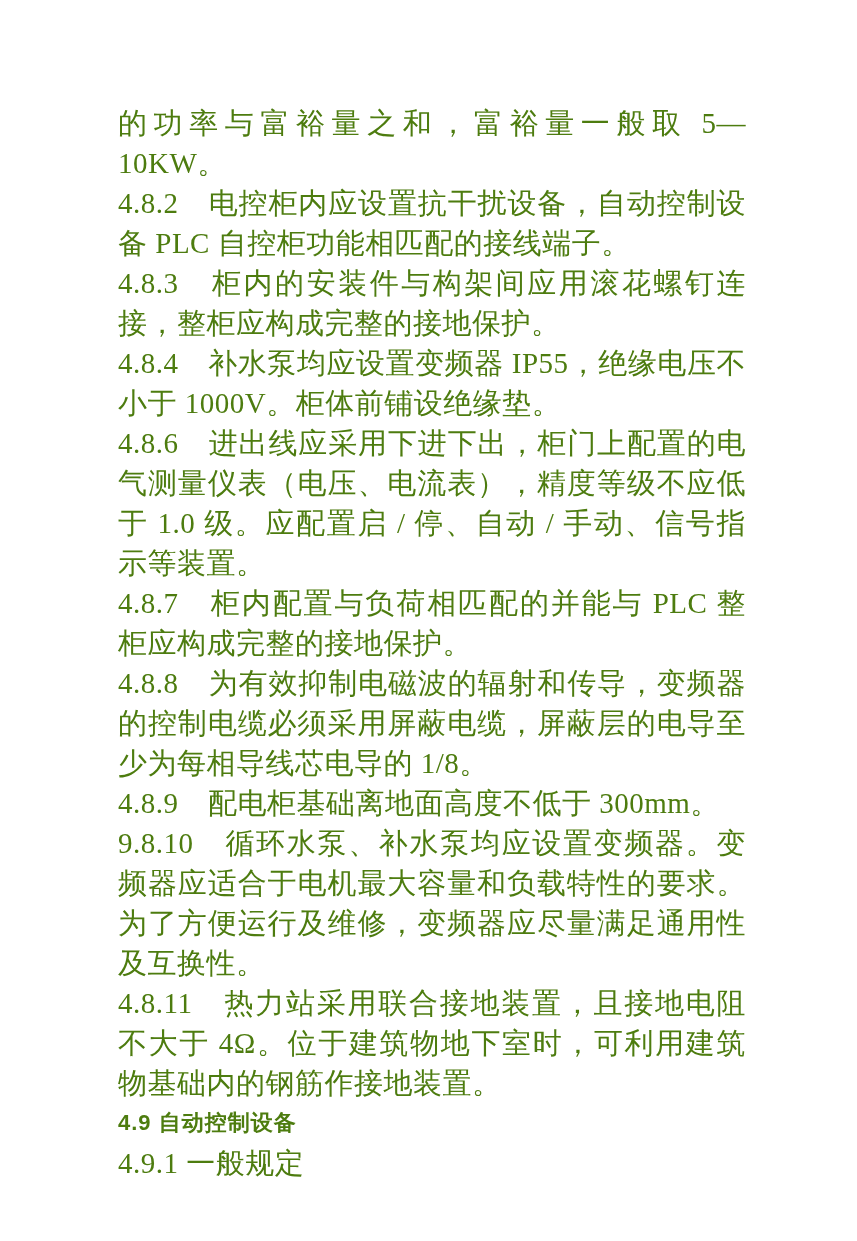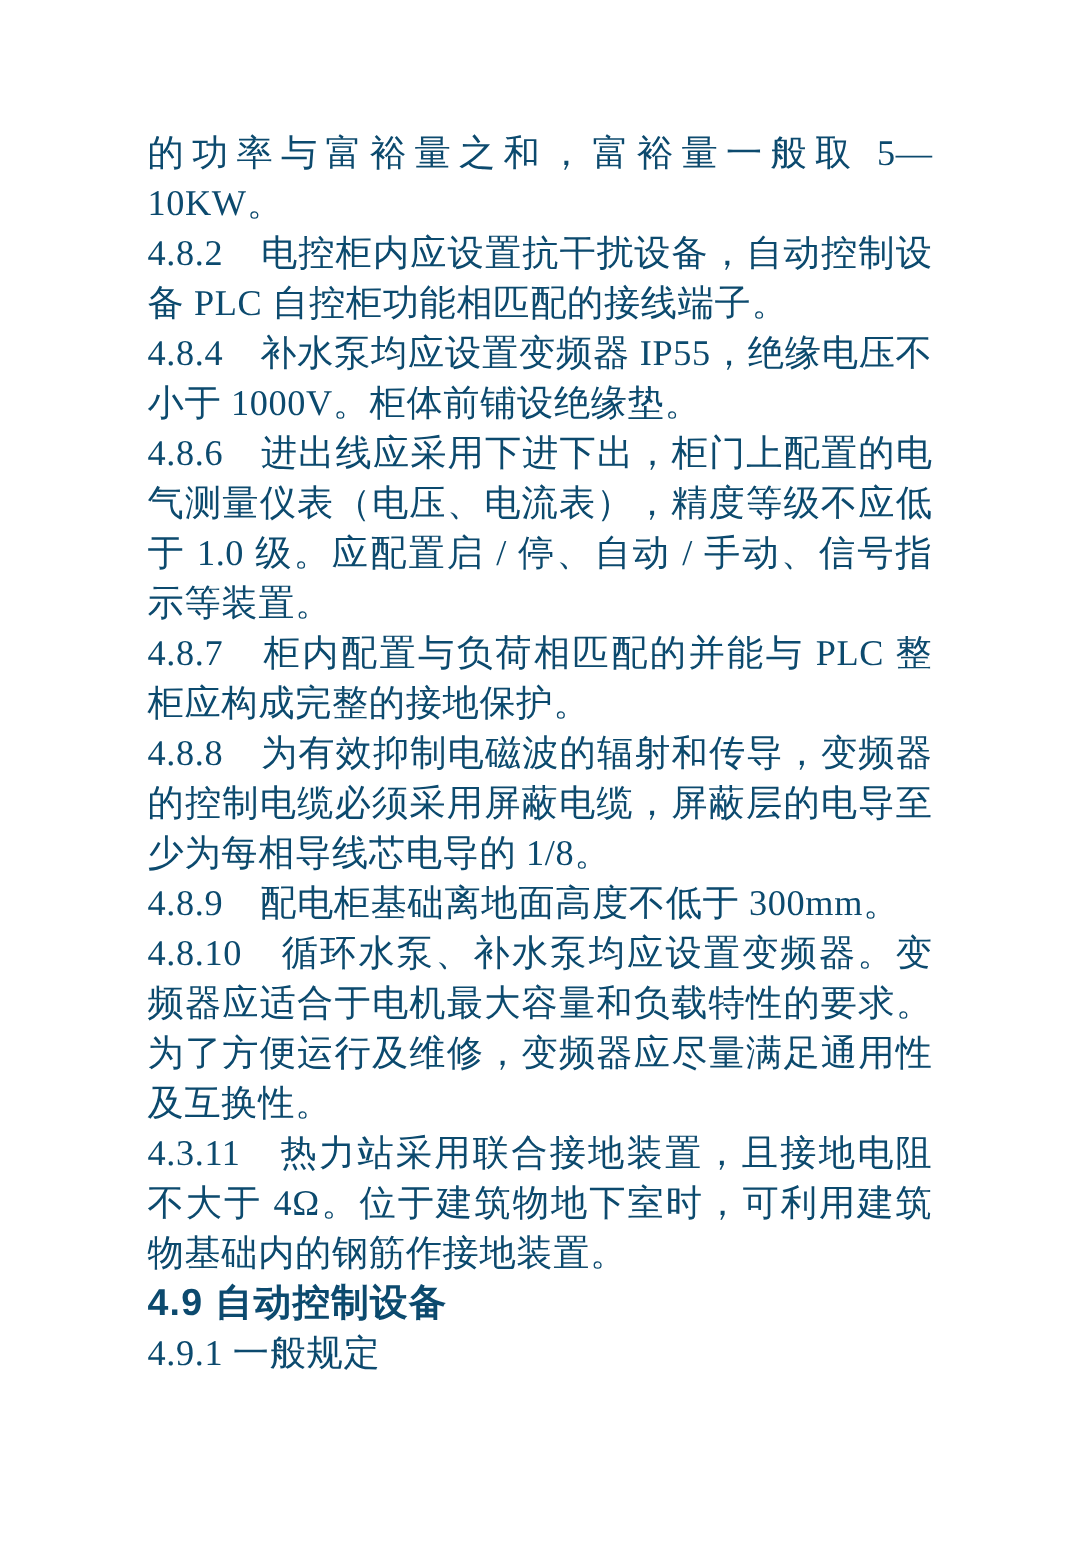--- a/index.html
+++ b/index.html
@@ -7,57 +7,58 @@
     padding: 0;
     background: #ffffff;
   }
   .page {
     position: relative;
     width: 857px;
     height: 1241px;
     background: #ffffff;
     overflow: hidden;
     font-family: "Liberation Serif", "DejaVu Serif", serif;
-    color: #0c4a6e;
+    color: #4d7c0f;
     border-radius: 14px;
   }
   .content {
     position: absolute;
     left: 118px;
     top: 103px;
     width: 628px;
   }
   .para {
     margin: 0;
     font-size: 29px;
     line-height: 40px;
     text-align: justify;
     text-justify: inter-ideograph;
     letter-spacing: 0.5px;
     word-break: break-word;
   }
   .para.heading {
     font-family: "Liberation Sans", "DejaVu Sans", sans-serif;
     font-weight: bold;
-    font-size: 30px;
+    font-size: 22px;
     text-align: left;
     letter-spacing: 1px;
   }
 </style>
 </head>
 <body>
 
 <div class="page">
   <div class="content">
 
     <p class="para">的功率与富裕量之和，富裕量一般取 5—10KW。</p>
       <p class="para">4.8.2　电控柜内应设置抗干扰设备，自动控制设备 PLC 自控柜功能相匹配的接线端子。</p>
+      <p class="para">4.8.3　柜内的安装件与构架间应用滚花螺钉连接，整柜应构成完整的接地保护。</p>
       <p class="para">4.8.4　补水泵均应设置变频器 IP55，绝缘电压不小于 1000V。柜体前铺设绝缘垫。</p>
       <p class="para">4.8.6　进出线应采用下进下出，柜门上配置的电气测量仪表（电压、电流表），精度等级不应低于 1.0 级。应配置启 / 停、自动 / 手动、信号指示等装置。</p>
       <p class="para">4.8.7　柜内配置与负荷相匹配的并能与 PLC 整柜应构成完整的接地保护。</p>
       <p class="para">4.8.8　为有效抑制电磁波的辐射和传导，变频器的控制电缆必须采用屏蔽电缆，屏蔽层的电导至少为每相导线芯电导的 1/8。</p>
       <p class="para">4.8.9　配电柜基础离地面高度不低于 300mm。</p>
-      <p class="para">4.8.10　循环水泵、补水泵均应设置变频器。变频器应适合于电机最大容量和负载特性的要求。为了方便运行及维修，变频器应尽量满足通用性及互换性。</p>
-      <p class="para">4.3.11　热力站采用联合接地装置，且接地电阻不大于 4Ω。位于建筑物地下室时，可利用建筑物基础内的钢筋作接地装置。</p>
+      <p class="para">9.8.10　循环水泵、补水泵均应设置变频器。变频器应适合于电机最大容量和负载特性的要求。为了方便运行及维修，变频器应尽量满足通用性及互换性。</p>
+      <p class="para">4.8.11　热力站采用联合接地装置，且接地电阻不大于 4Ω。位于建筑物地下室时，可利用建筑物基础内的钢筋作接地装置。</p>
       <p class="para heading">4.9 自动控制设备</p>
       <p class="para">4.9.1 一般规定</p>
   </div>
 </div>
 
 </body></html>

